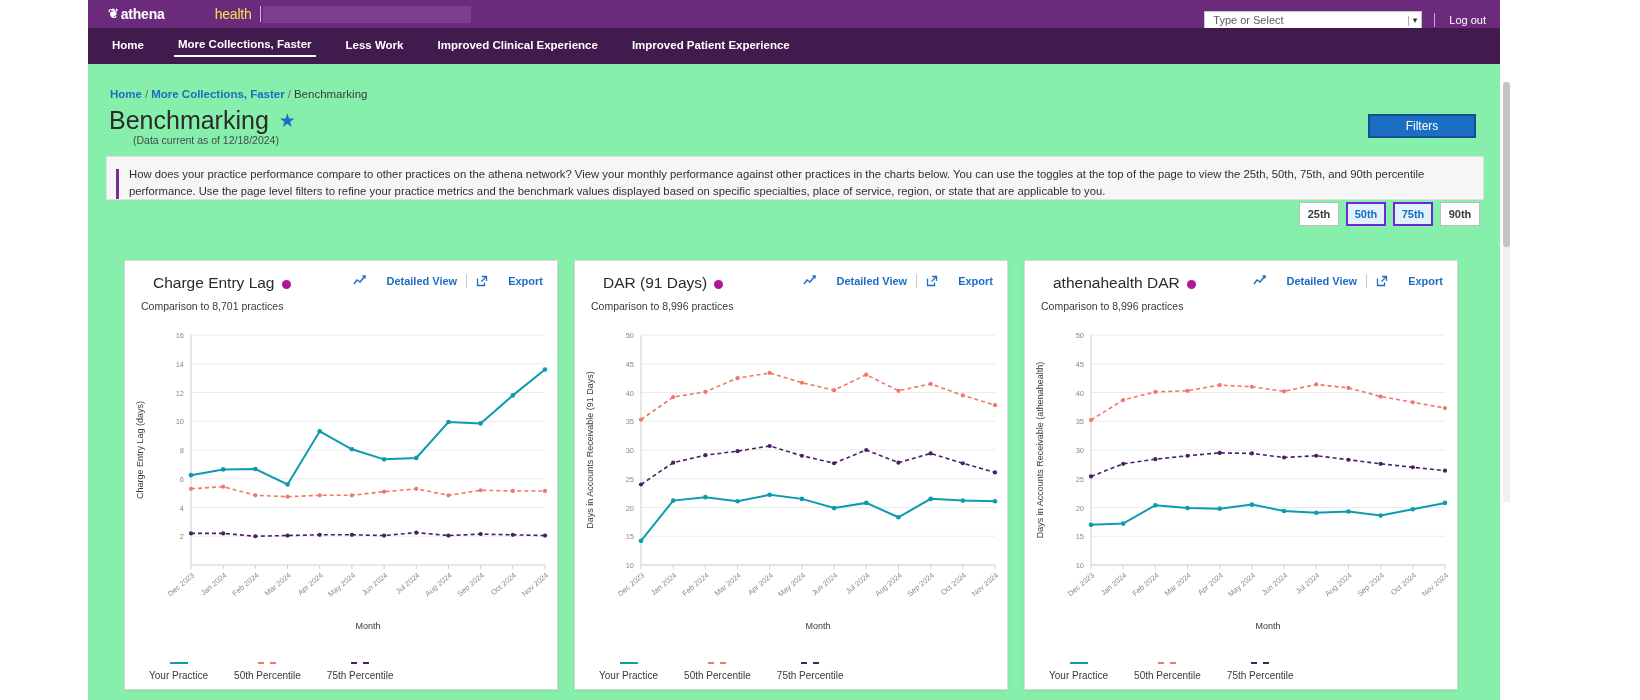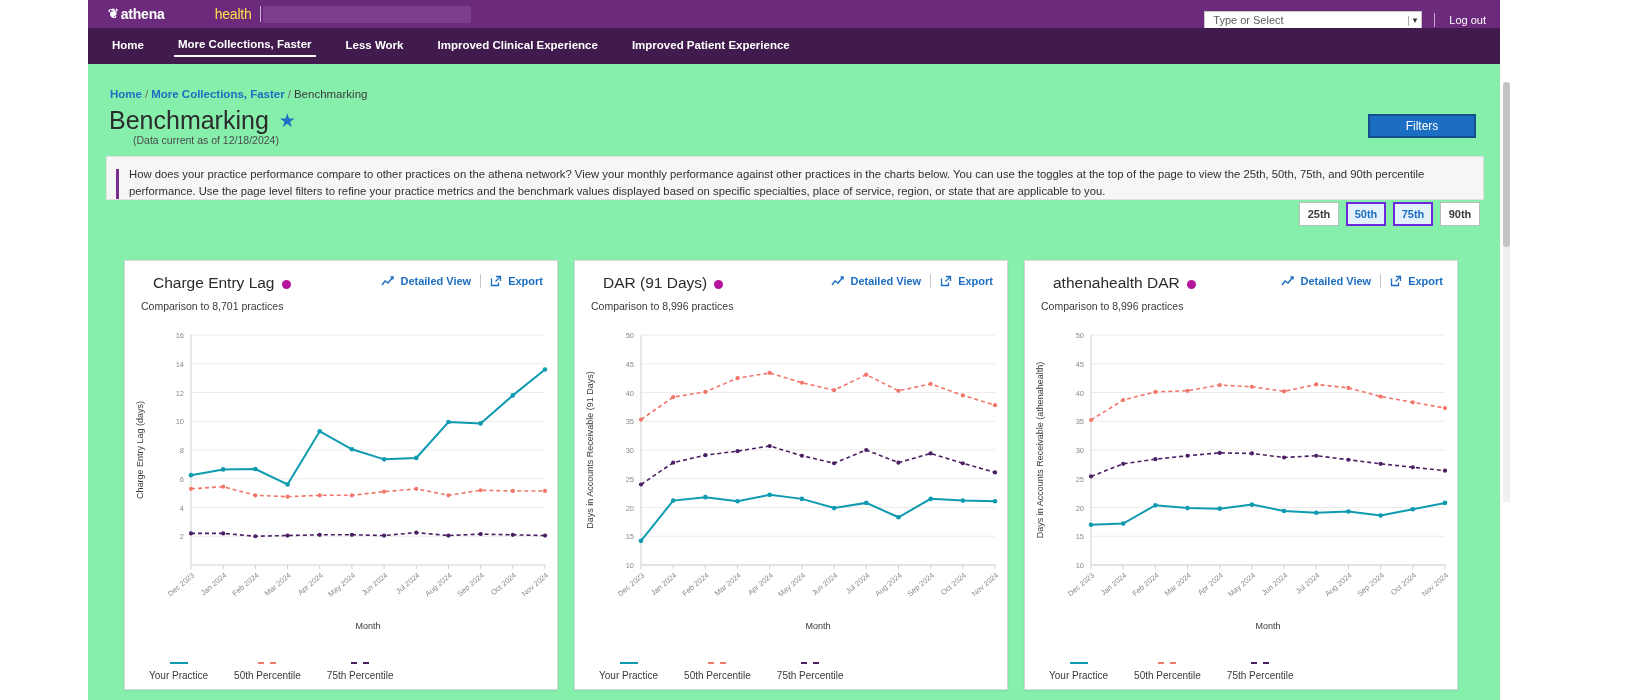--- a/index.html
+++ b/index.html
@@ -107,21 +107,21 @@
     border:1px solid #d8d8d8; box-shadow:0 1px 2px rgba(0,0,0,.06);
     position:relative;
   }
   .card-head { display:flex; align-items:flex-start; justify-content:space-between; padding:13px 14px 0 16px; }
   .card-title { font-size:15.5px; color:#2b2b2b; display:flex; align-items:center; gap:7px; white-space:nowrap;margin-left:12px; }
   .dot-info {
     width:9px; height:9px; border-radius:50%; background:#b4169b; display:inline-block;
     position:relative; top:1px;
   }
   .card-actions { display:flex; align-items:center; gap:9px; font-size:11px; color:#1b6ec2; white-space:nowrap; }
-  .card-actions .act { display:flex; align-items:flex-end; gap:6px; cursor:pointer; font-weight:600;}
+  .card-actions .act { display:flex; align-items:flex-start; gap:20px; cursor:pointer; font-weight:600;}
   .card-actions .bar { width:1px; height:14px; background:#c8c8c8; }
   .comparison { padding:8px 0 0 16px; font-size:10.5px; color:#3a3a3a; }
 
   .chartwrap { position:absolute; left:0; top:62px; width:434px; height:320px; }
   .legend {
     position:absolute; left:0; bottom:8px; width:434px;
     display:flex; align-items:center; gap:26px; padding-left:24px;
     font-size:10px; color:#3a3a3a;
   }
   .legend .li { display:flex; align-items:center; gap:6px;flex-direction:column; }

